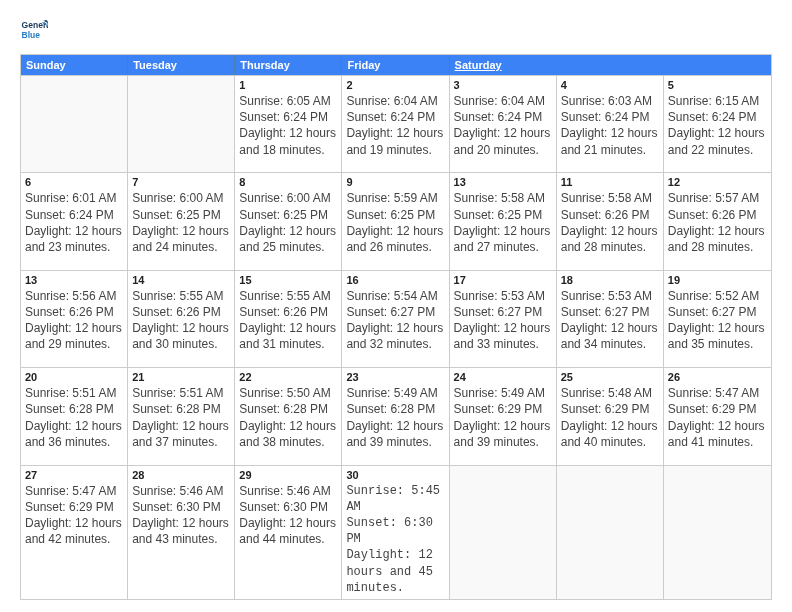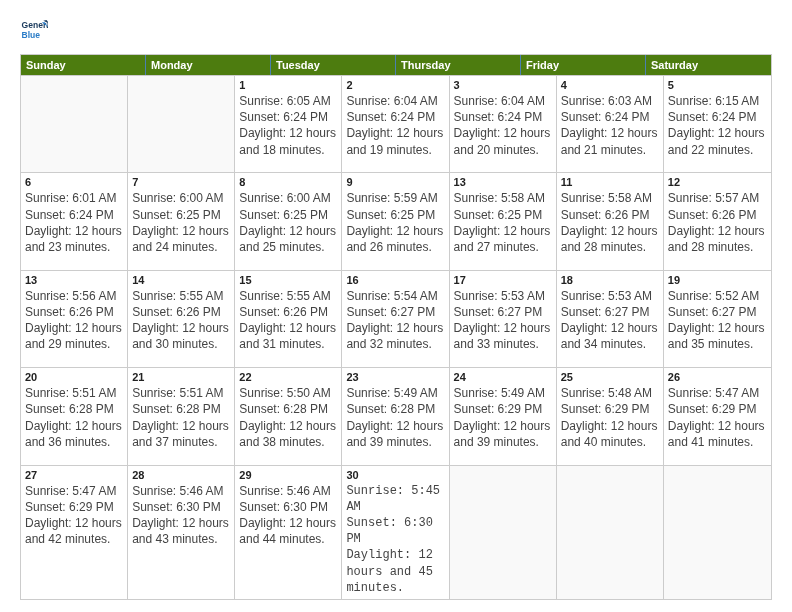--- a/index.html
+++ b/index.html
@@ -46,32 +46,32 @@
       font-weight: 600;
     }
     .calendar {
       flex: 1;
       display: flex;
       flex-direction: column;
       border: 1px solid #ccc;
     }
     .cal-header {
       display: grid;
-      grid-template-columns: repeat(6, 1fr);
-      background: #4d7c0f;
+      grid-template-columns: repeat(7, 1fr);
+      background: #3b82f6;
     }
     .cal-header-cell {
       color: #fff;
       font-size: 11px;
       font-weight: bold;
       padding: 4px 5px;
       text-align: left;
       border-right: 1px solid #4a80b0;
     }
-    .cal-header-cell:last-child { border-right: none; }
+    .cal-header-cell:last-child { border-right: none; text-decoration: underline; }
     .cal-body {
       flex: 1;
       display: flex;
       flex-direction: column;
     }
     .cal-row {
       display: grid;
       grid-template-columns: repeat(7, 1fr);
       flex: 1;
       border-top: 1px solid #ccc;
@@ -113,21 +113,20 @@
     </div>
     <div class="title-block">
       <div class="main-title"></div>
       <div class="subtitle"></div>
     </div>
   </div>
 
   <div class="calendar">
     <div class="cal-header" id="cal-header">
         <div class="cal-header-cell">Sunday</div>
-        <div class="cal-header-cell">Monday</div>
         <div class="cal-header-cell">Tuesday</div>
         <div class="cal-header-cell">Thursday</div>
         <div class="cal-header-cell">Friday</div>
         <div class="cal-header-cell">Saturday</div>
       </div>
     <div class="cal-body" id="cal-body">
         <div class="cal-row">
           <div class="cal-cell empty"></div>
           <div class="cal-cell empty"></div>
           <div class="cal-cell">

